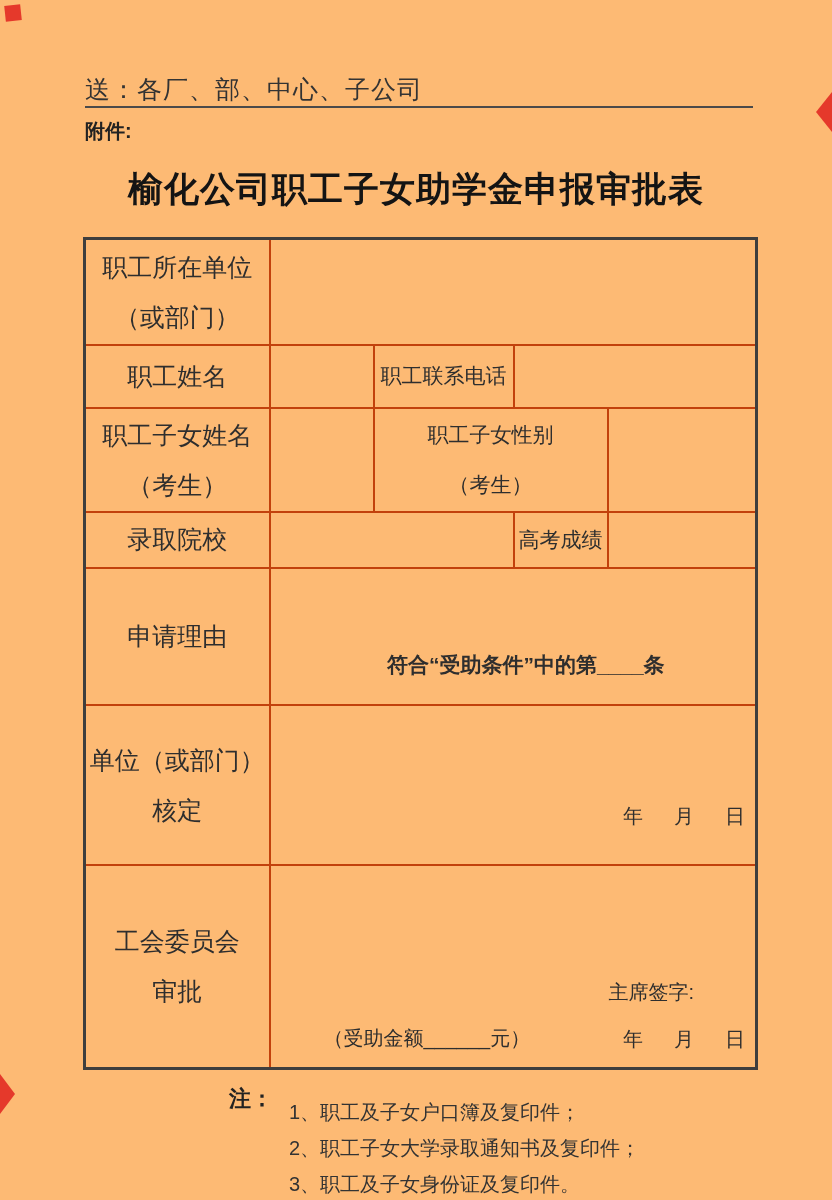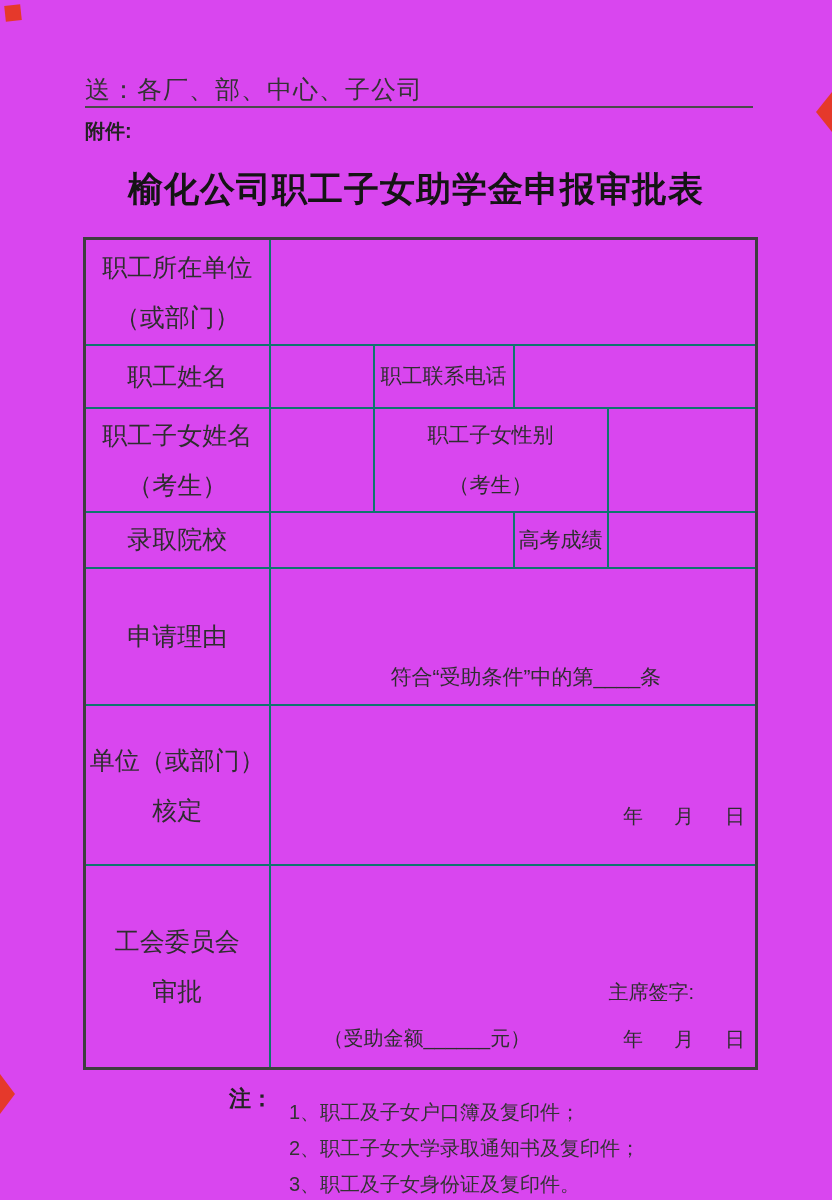--- a/index.html
+++ b/index.html
@@ -1,18 +1,18 @@
 <!DOCTYPE html>
 <html><head>
 <meta charset="utf-8">
 <style>
   html,body { margin:0; padding:0; background:#ffffff; }
   .page {
     position:relative; width:832px; height:1200px;
-    background:#d946ef; overflow:hidden;
+    background:#fdba74; overflow:hidden;
     font-family:"Liberation Sans", sans-serif;
     color:#2e2e2e;
   }
 
   
   .mark { position:absolute; background:#e5392b; }
   .mark-tl { left:5px; top:5px; width:16px; height:16px; transform:rotate(-6deg); }
   .mark-tr { right:0; top:92px; width:16px; height:40px;
              clip-path:polygon(100% 0, 100% 100%, 0 50%); }
   .mark-bl { left:0; top:1074px; width:15px; height:40px;
@@ -33,29 +33,29 @@
     text-align:center; font-size:35px; font-weight:800;
     letter-spacing:1px; color:#141414;
   }
 
   
   table.form {
     position:absolute; left:83px; top:237px;
     width:672px; border-collapse:collapse; table-layout:fixed;
     border:3px solid #3e3e3e;
   }
-  table.form td { border:2px solid #0f766e; padding:0; vertical-align:middle; }
+  table.form td { border:2px solid #c2410c; padding:0; vertical-align:middle; }
   td.lab  { text-align:center; font-size:25px; white-space:nowrap; }
   td.sm   { font-size:21px; }
   td.lab .ln { line-height:50px; }
   .cellbox { position:relative; width:100%; }
 
   .condition {
-    position:absolute; left:26px; right:0; bottom:12px;
-    text-align:center; font-size:21px; white-space:nowrap;
+    position:absolute; left:26px; right:0; bottom:24px;
+    text-align:center; font-size:21px; white-space:nowrap;font-weight:bold;
   }
   .date {
     position:absolute; display:flex; gap:31px;
     font-size:20px; white-space:nowrap;
   }
   .date-1 { right:10px; bottom:20px; }
   .date-2 { right:10px; top:160px; }
   .sign   { position:absolute; left:338px; top:113px; font-size:20px; }
   .amount { position:absolute; left:53px;  top:159px; font-size:20px; }
 

